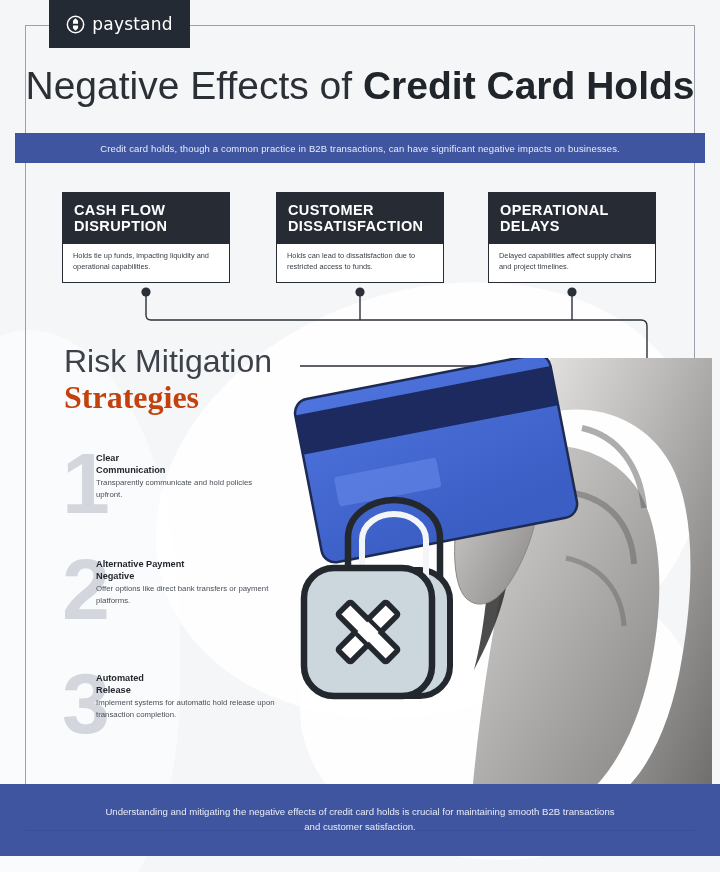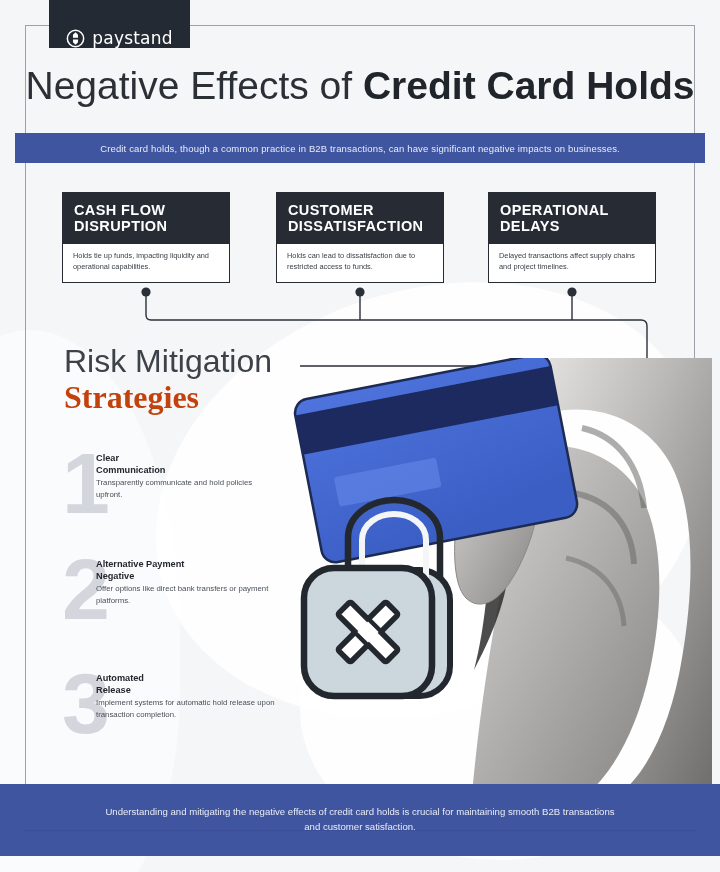--- a/index.html
+++ b/index.html
@@ -20,21 +20,21 @@
 
   
   .frame{position:absolute;left:25px;top:25px;width:670px;height:820px;border:1px solid #9aa0ac;box-sizing:border-box;pointer-events:none;}
   .tick{position:absolute;background:#6b7280;}
   .tick-l{left:25px;top:832px;width:14px;height:1px;}
   .tick-r{left:681px;top:832px;width:14px;height:1px;}
 
   
   .logo{
     position:absolute;left:49px;top:0;width:141px;height:48px;
-    background:#242a33;display:flex;align-items:flex-end;justify-content:center;gap:7px;
+    background:#242a33;display:flex;align-items:center;justify-content:center;gap:7px;
   }
   .logo-mark{width:19px;height:19px;flex:0 0 auto;}
   .logo-text{color:#fff;font-size:17px;letter-spacing:.2px;font-family:"DejaVu Sans",sans-serif;}
 
   
   .title{
     position:absolute;left:0;right:0;top:64px;text-align:center;
     font-size:39px;color:#2b2f36;white-space:nowrap;
     font-family:"Liberation Sans Narrow","Liberation Sans",sans-serif;
   }
@@ -136,21 +136,21 @@
         <span class="l">DISSATISFACTION</span>
       </div>
       <div class="body">Holds can lead to dissatisfaction due to restricted access to funds.</div>
     </div>
 
     <div class="card c3">
       <div class="head">
         <span class="l">OPERATIONAL</span>
         <span class="l">DELAYS</span>
       </div>
-      <div class="body">Delayed transactions affect supply chains and project timelines.</div>
+      <div class="body">Delayed capabilities affect supply chains and project timelines.</div>
     </div>
   </div>
 
   <svg class="conn" viewBox="0 0 720 872">
     <g fill="none" stroke="#2b3038" stroke-width="1.4">
       <path d="M146 292 L146 315 Q146 320 151 320 L641 320 Q647 320 647 326 L647 360 Q647 366 641 366 L300 366"></path>
       <path d="M360 292 L360 320"></path>
       <path d="M572 292 L572 320"></path>
     </g>
     <circle cx="146" cy="292" r="4.6" fill="#2b3038"></circle>

